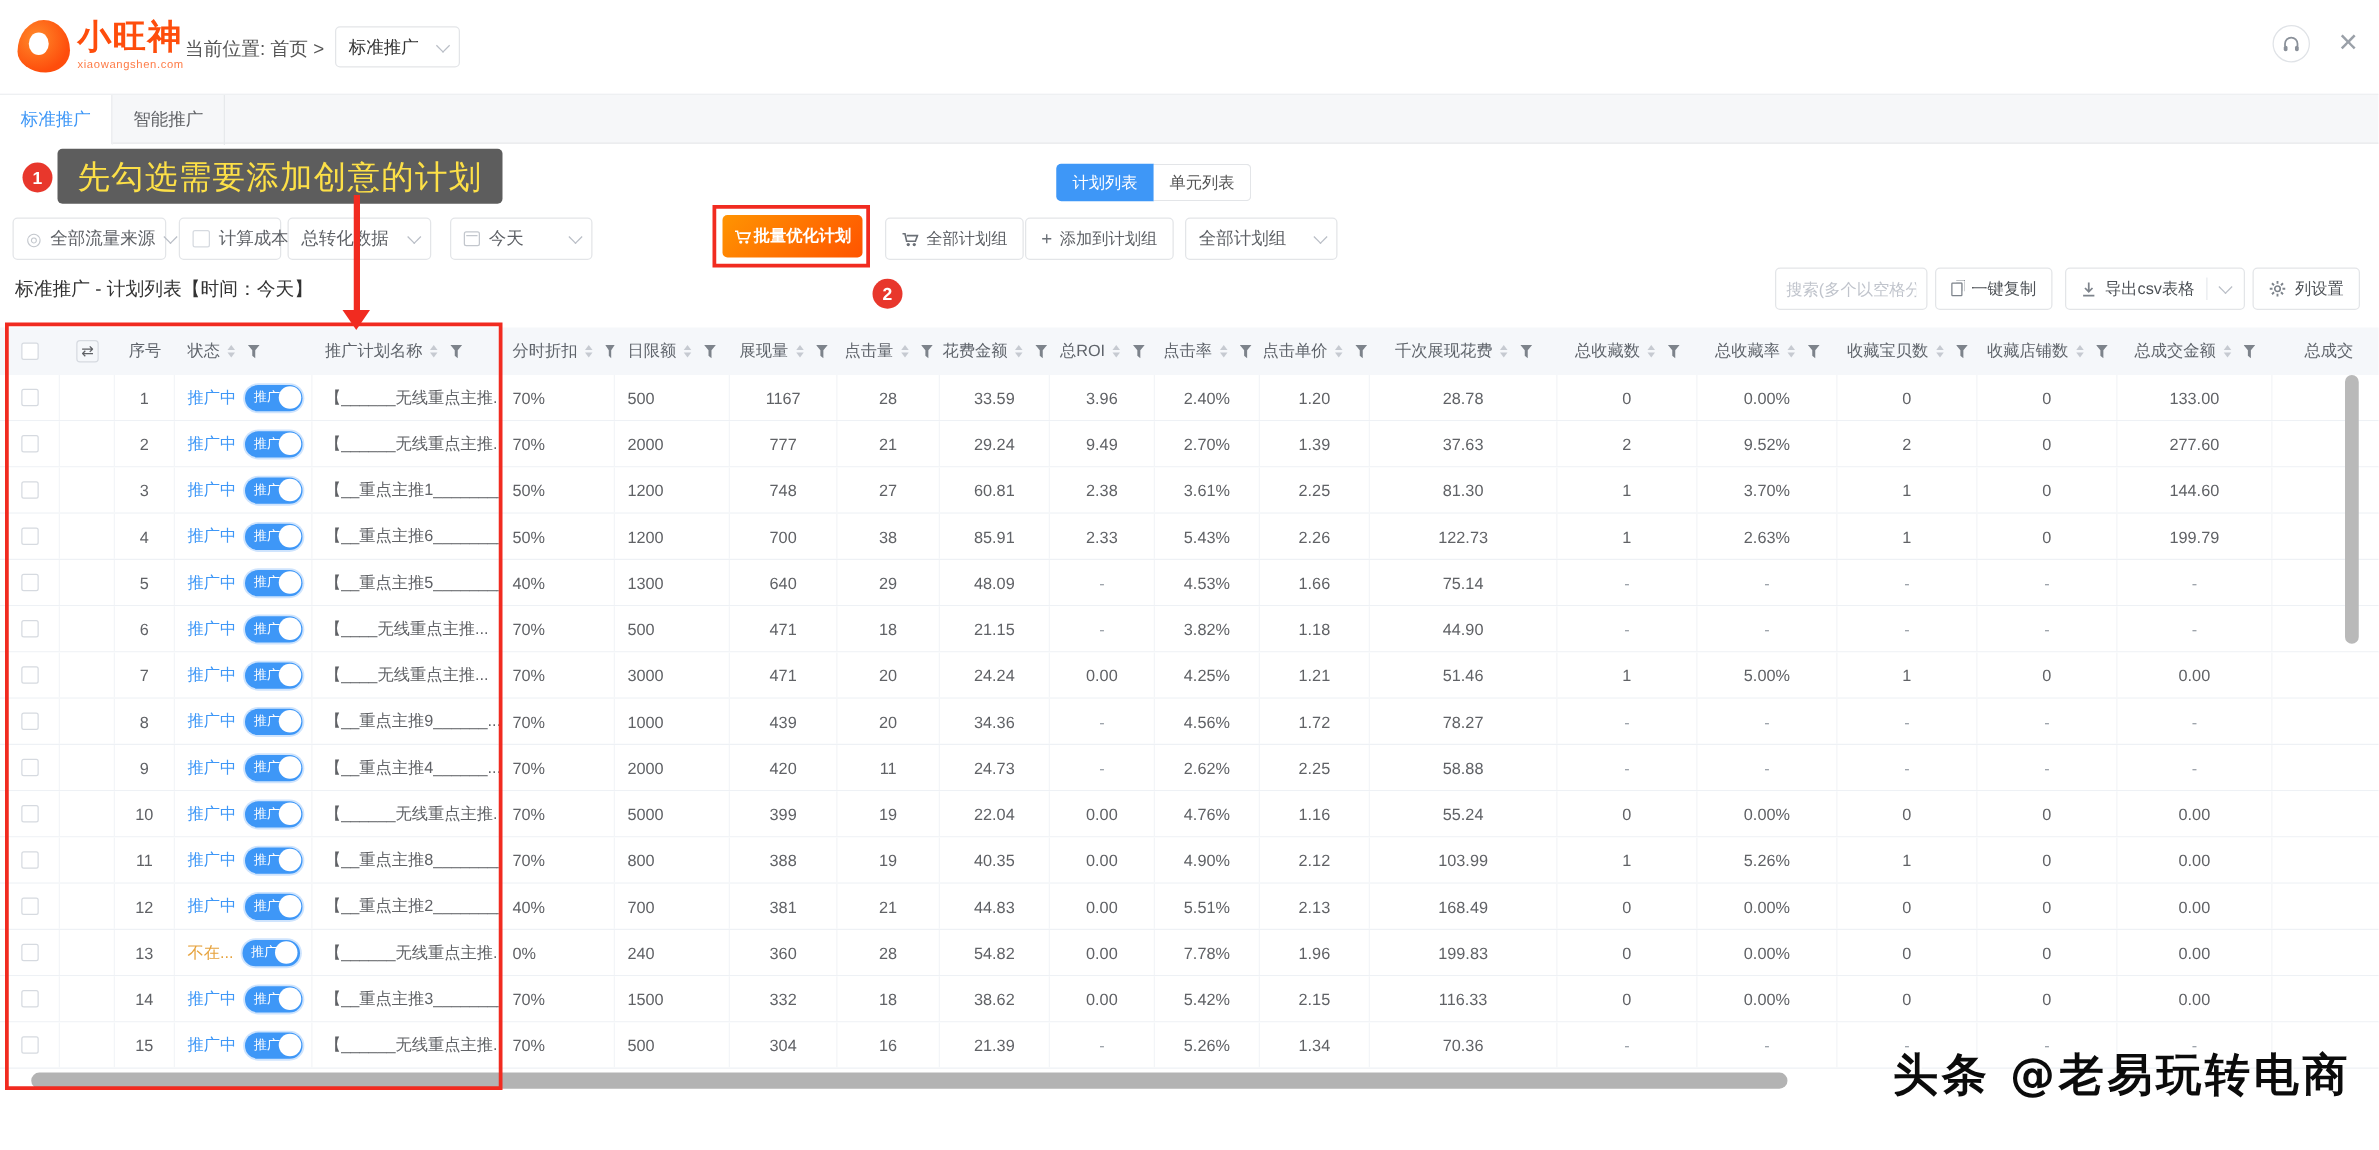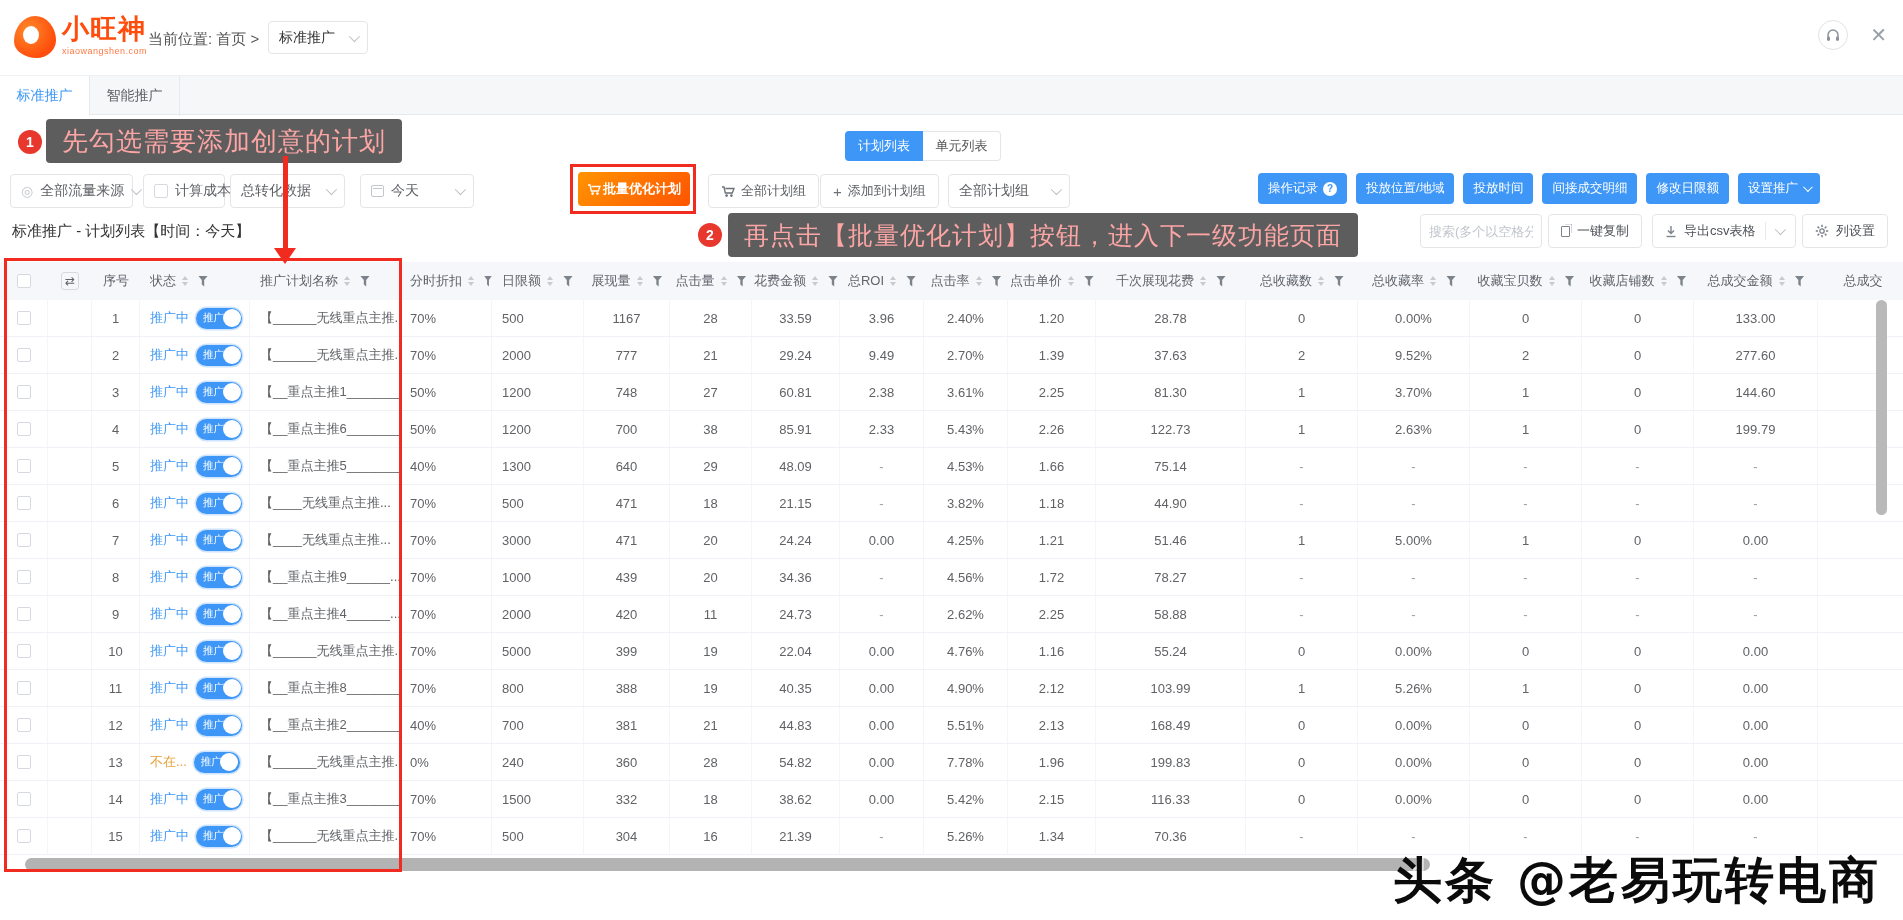--- a/index.html
+++ b/index.html
@@ -74,26 +74,26 @@
   .st-txt { color:#3e97f7; }
   .st-txt.warn { color:#e6a23c; }
   .tgl { width:46px; height:21px; border-radius:11px; background:#3e97f7; position:relative; display:inline-flex; align-items:center; margin-left:7px; flex:none; box-shadow:0 0 0 1.5px #cfe4fd; }
   .tgl .t { color:#fff; font-size:10.5px; margin-left:7px; }
   .tgl .knob { position:absolute; right:1.5px; top:1.5px; width:18px; height:18px; border-radius:50%; background:#fff; }
   .dash { color:#9aa0a8; }
 
   
   .hscroll { position:absolute; left:25px; top:858px; width:1405px; height:13px; border-radius:7px; background:#b3b3b3; }
   .vscroll { position:absolute; left:1876px; top:300px; width:11px; height:215px; border-radius:6px; background:#b9b9b9; }
-  .watermark { position:absolute; right:22px; top:836px; font-size:49px; font-weight:900; color:#0b0b0b; letter-spacing:3px; font-family:"DejaVu Sans","Liberation Sans",sans-serif; text-shadow:2px 2px 0 rgba(255,255,255,.55);margin-top:12px; }
+  .watermark { position:absolute; right:22px; top:836px; font-size:36px; font-weight:900; color:#0b0b0b; letter-spacing:3px; font-family:"DejaVu Sans","Liberation Sans",sans-serif; text-shadow:2px 2px 0 rgba(255,255,255,.55); }
 
   
   .anno { position:absolute; z-index:50; }
   .red-box { border:3px solid #f12b20; }
-  .tip { background:rgba(84,84,84,.95); color:#fca5a5; border-radius:4px; white-space:nowrap; display:flex; align-items:center; padding:0 16px; }
+  .tip { background:rgba(84,84,84,.95); color:#fde047; border-radius:4px; white-space:nowrap; display:flex; align-items:center; padding:0 16px; }
   .tip1 { left:46px; top:119px; height:44px; font-size:26px; letter-spacing:1px; }
   .tip2 { left:728px; top:213px; height:44px; font-size:25px; letter-spacing:1px; }
   .num-circle { width:24px; height:24px; border-radius:50%; background:#e8372c; color:#fff; font-size:14px; font-weight:bold; display:flex; align-items:center; justify-content:center; }
   .arrow-line { left:283px; top:156px; width:5px; height:94px; background:#f12b20; }
   .arrow-head { left:274px; top:248px; width:0; height:0; border-left:11px solid transparent; border-right:11px solid transparent; border-top:16px solid #f12b20; }
 </style>
 </head>
 <body>
 
 <div class="app">
@@ -169,42 +169,20 @@
   <div class="selbox" style="left:948px; width:122px; top:174px;">
     <span class="lbl">全部计划组</span>
     <span class="chv"></span>
   </div>
 
   <div class="vtoggle">
     <div class="vt on">计划列表</div>
     <div class="vt off">单元列表</div>
   </div>
 
-  <div class="blue-row">
-    <div class="btn-blue">
-      <span>操作记录</span>
-      <span class="qmark">?</span>
-    </div>
-    <div class="btn-blue">
-        <span>投放位置/地域</span>
-      </div>
-    <div class="btn-blue">
-        <span>投放时间</span>
-      </div>
-    <div class="btn-blue">
-        <span>间接成交明细</span>
-      </div>
-    <div class="btn-blue">
-        <span>修改日限额</span>
-      </div>
-    <div class="btn-blue">
-      <span>设置推广</span>
-      <span class="chv-w"></span>
-    </div>
-  </div>
 
   <div class="list-title">标准推广 - 计划列表【时间：今天】</div>
   <div class="search-box">
     <input placeholder="搜索(多个以空格分" style="">
   </div>
   <div class="tool-btn" style="left:1548px;">
     <span class="ic-copy"></span>
     <span>一键复制</span>
   </div>
   <div class="tool-btn" style="left:1652px;">
@@ -1305,16 +1283,15 @@
   <div class="vscroll"></div>
 
   <div class="watermark">头条 @老易玩转电商</div>
 
   <div class="anno num-circle" style="left:18px; top:130px;">1</div>
   <div class="anno tip tip1">先勾选需要添加创意的计划</div>
   <div class="anno arrow-line"></div>
   <div class="anno arrow-head"></div>
   <div class="anno red-box" style="left:570px; top:164px; width:126px; height:50px;"></div>
   <div class="anno num-circle" style="left:698px; top:223px;">2</div>
-  <div class="anno tip tip2">再点击【批量优化计划】按钮，进入下一级功能页面</div>
   <div class="anno red-box" style="left:4px; top:258px; width:398px; height:614px;"></div>
 
 </div>
 
 </body></html>

